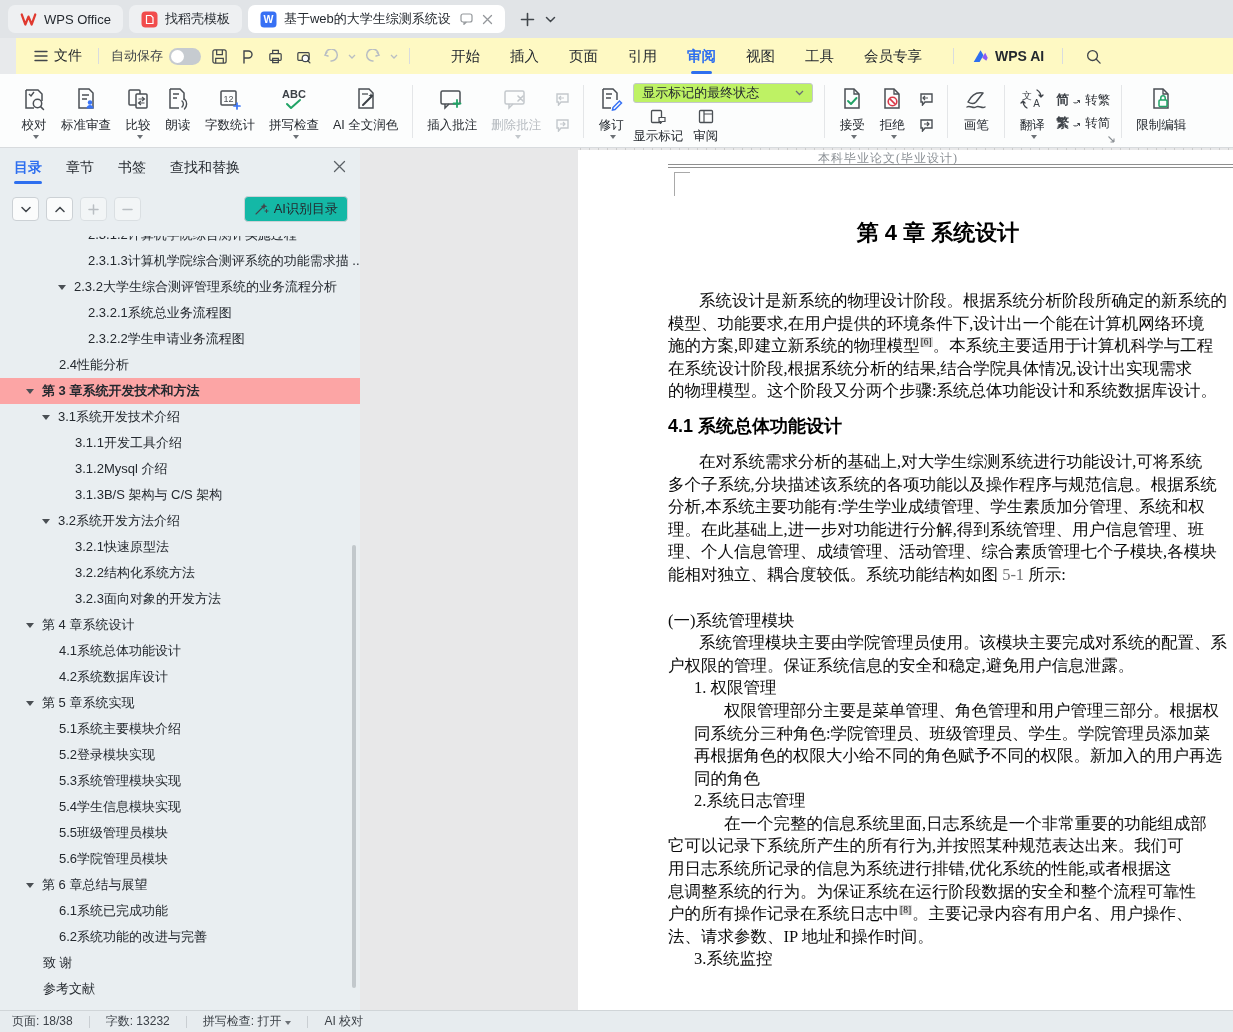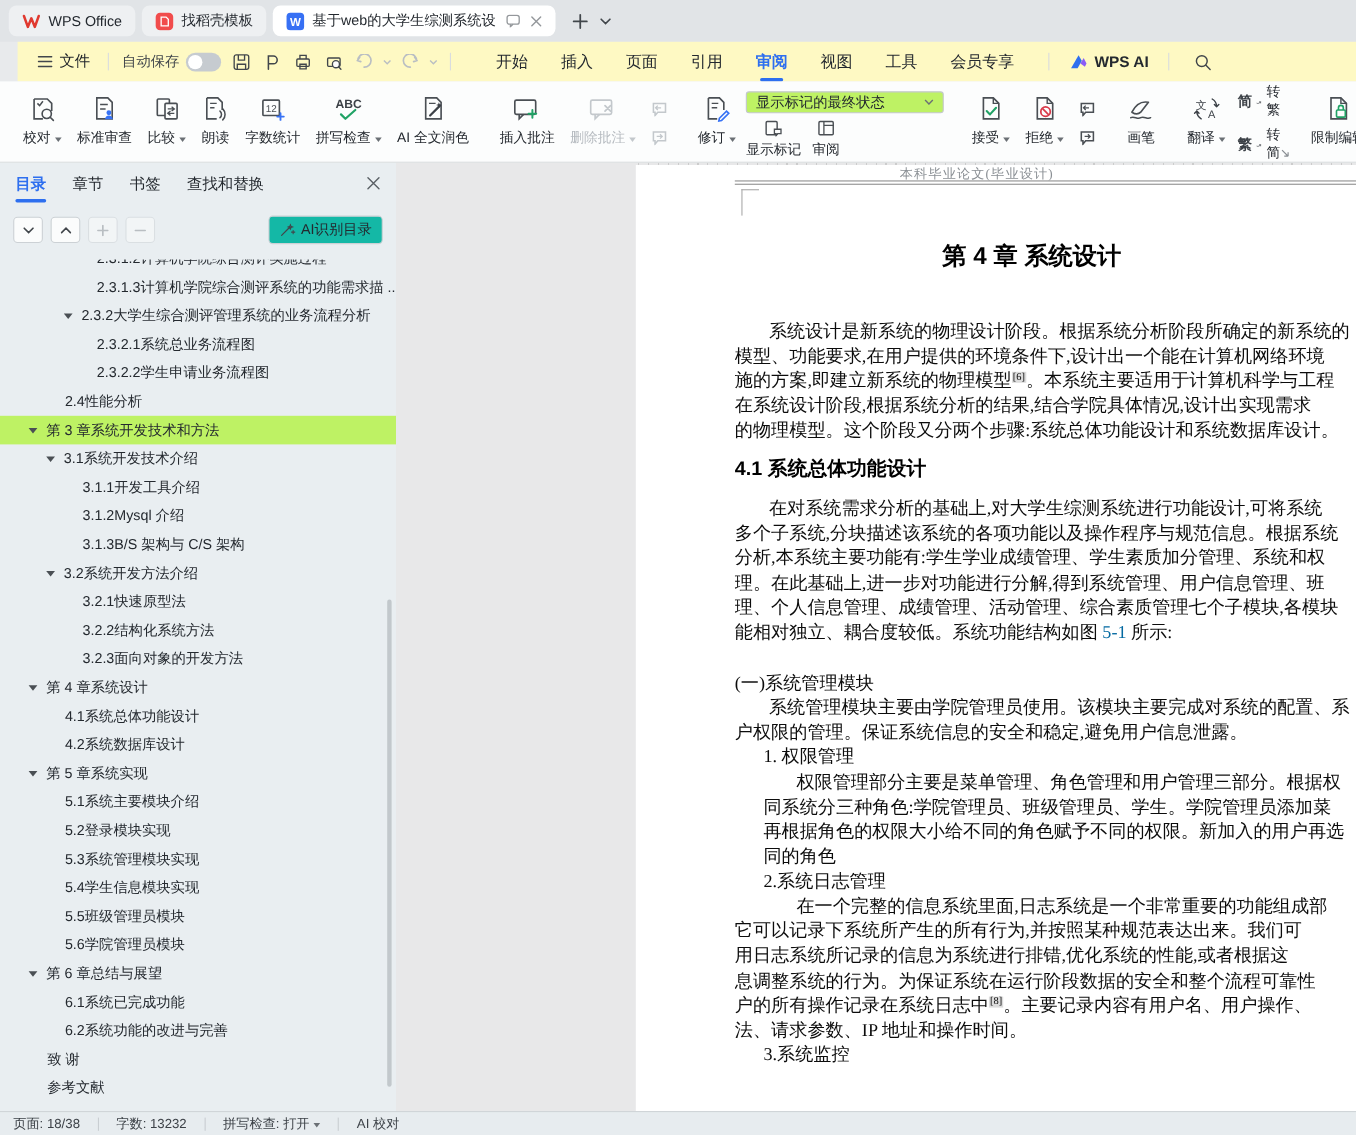--- a/index.html
+++ b/index.html
@@ -31,21 +31,21 @@
   .wps-ai { display:flex; align-items:center; gap:6px; font-size:14px; font-weight:bold; color:#24292f; margin:0 10px; }
   .mb-search { margin-left:14px; }
 
   
   .ribbon { position:absolute; top:74px; left:0; right:0; height:74px; background:#fcfdfd; border-bottom:1px solid #d8dbde; }
   .ribbon-inner { display:flex; align-items:stretch; height:100%; padding:5px 2px 3px 14px; }
   .rsep { width:1px; background:#e4e6e8; margin:6px 7px; }
   .rgroup { display:flex; align-items:stretch; position:relative; }
   .rb { display:flex; flex-direction:column; align-items:center; justify-content:flex-start; padding:5px 7px 3px; border-radius:4px; }
   .rb .ric { height:30px; display:flex; align-items:center; justify-content:center; }
-  .rb .rlb { font-size:12.5px; color:#24292f; margin-top:3px; white-space:nowrap; display:flex; align-items:center; }
+  .rb .rlb { font-size:12.5px; color:#24292f; margin-top:3px; white-space:nowrap; display:flex; align-items:center;flex-direction:column; }
   .rb.disabled .rlb { color:#b6bbc0; }
   .cv { display:inline-block; width:0; height:0; border-left:3.5px solid transparent; border-right:3.5px solid transparent; border-top:4px solid #6b7075; margin-left:4px; position:relative; top:1px; }
   .rb.disabled .cv { border-top-color:#c3c8cc; }
   .navcol { display:flex; flex-direction:column; justify-content:center; gap:8px; padding:0 4px; }
   .navcol .nbtn { width:20px; height:18px; display:flex; align-items:center; justify-content:center; }
   .revcol { display:flex; flex-direction:column; justify-content:flex-start; padding:4px 4px 0 2px; gap:6px; }
   .rcombo { width:180px; height:25px; border:1px solid #c3c8cd; border-radius:3px; background:#bef264; display:flex; align-items:center; font-size:13px; color:#24292f; padding:0 8px; justify-content:space-between; }
   .smallrow { display:flex; gap:10px; }
   .sbtn { display:flex; align-items:center; font-size:12.5px; color:#24292f; gap:4px;flex-direction:column; }
   .cjkcol { display:flex; flex-direction:column; justify-content:center; gap:5px; padding:0 4px; }
@@ -62,21 +62,21 @@
   .sb-tab { font-size:14px; color:#24292f; margin-right:24px; position:relative; padding:6px 0; }
   .sb-tab.active { color:#2e6fef; font-weight:bold; }
   .sb-tab.active::after { content:""; position:absolute; left:0; right:0; bottom:-1px; height:3px; border-radius:2px; background:#2e6fef; }
   .sb-close { position:absolute; right:14px; top:12px; }
   .sb-btnrow { display:flex; align-items:center; padding:8px 12px 6px; }
   .sq { width:27px; height:24px; border:1px solid #ccd1d5; background:#fbfcfc; border-radius:4px; display:flex; align-items:center; justify-content:center; margin-right:7px; }
   .sq.dis { opacity:.5; }
   .ai-toc-btn { margin-left:auto; height:26px; border:1px solid #ccd1d5; background:#14b8a6; border-radius:4px; display:flex; align-items:center; gap:5px; font-size:13px; color:#24292f; padding:0 9px; }
   .toc-list { position:absolute; top:88px; left:0; right:0; bottom:0; overflow:hidden; }
   .toc-item { display:flex; align-items:center; height:26px; font-size:13px; color:#24292f; white-space:nowrap; overflow:hidden; }
-  .toc-item.sel { background:#bef264; }
+  .toc-item.sel { background:#fca5a5;font-weight:bold; }
   .toc-item .tri { width:0; height:0; border-left:4.5px solid transparent; border-right:4.5px solid transparent; border-top:5px solid #4a4f54; margin-right:8px; flex:0 0 auto; }
   .toc-item .tri.blank { border:none; width:9px; height:1px; }
   .toc-item.lv1 { padding-left:26px; }
   .toc-item.lv2 { padding-left:42px; }
   .toc-item.lv3 { padding-left:58px; }
   .toc-item.lv4 { padding-left:88px; }
   .sb-scroll { position:absolute; right:4px; top:397px; width:4px; height:443px; border-radius:2px; background:#c2c8cc; }
 
   
   .docarea { position:absolute; left:360px; top:0; right:0; bottom:0; background:#e8e8e9; overflow:hidden; }
@@ -86,21 +86,21 @@
   .doc-header-text { position:absolute; top:0px; left:90px; width:440px; text-align:center; font-size:12px; color:#8a8f94; font-family:"Liberation Serif", serif; letter-spacing:1px; }
   .doc-header-line { position:absolute; top:14px; left:90px; width:650px; height:4px; border-top:1px solid #8f8f8f; border-bottom:1px solid #8f8f8f; }
   .corner-mark { position:absolute; top:22px; left:96px; width:16px; height:24px; border-left:1px solid #a9a9a9; border-top:1px solid #a9a9a9; }
   .doc-body { position:absolute; top:0; left:0; right:0; font-family:"Liberation Serif", serif; color:#0c0c0c; }
   .doc-title { margin:68px 0 0 90px; width:540px; text-align:center; font-size:22px; font-weight:bold; font-family:"Liberation Sans", sans-serif; color:#000; }
   #doc-lines { margin:42px 0 0 90px; }
   .dline { font-size:16.5px; line-height:22.6px; height:22.6px; white-space:nowrap; overflow:hidden; }
   .doc-h2 { font-size:18px; font-weight:bold; font-family:"Liberation Sans", sans-serif; margin:11px 0 13px; color:#000; }
   .dgap { height:23px; }
   sup.ref { font-size:9.5px; background:#dcdcdc; padding:0 1px; vertical-align:super; line-height:0; }
-  .fieldref { color:#0369a1;margin-top:34px; }
+  .fieldref { color:#737373;margin-top:34px; }
 
   
   .statusbar { position:absolute; left:0; right:0; bottom:0; height:22px; background:#e7ecef; border-top:1px solid #d0d5d8; display:flex; align-items:center; padding:0 12px; font-size:12px; color:#3c4147; }
   .st-item { display:flex; align-items:center; margin-right:16px; white-space:nowrap; }
   .st-div { width:1px; height:12px; background:#c9ced2; margin-right:16px; }
 
   svg { display:block; }
 </style>
 </head>
 <body>

